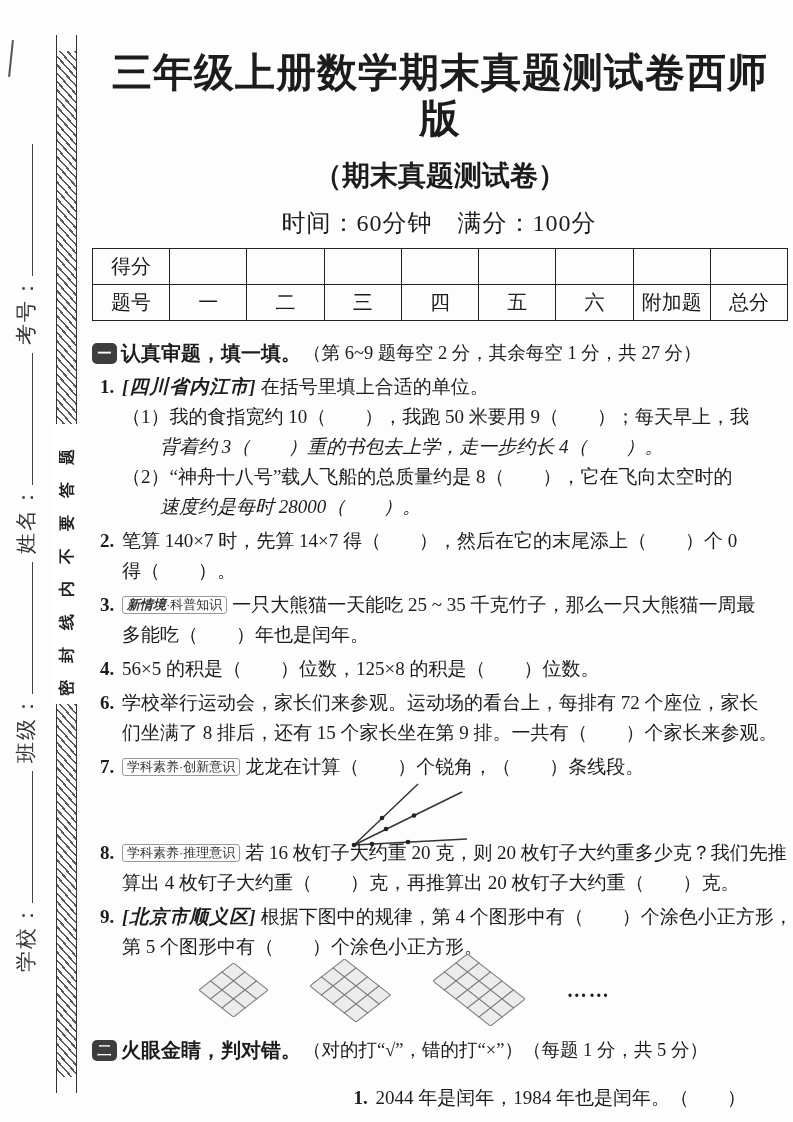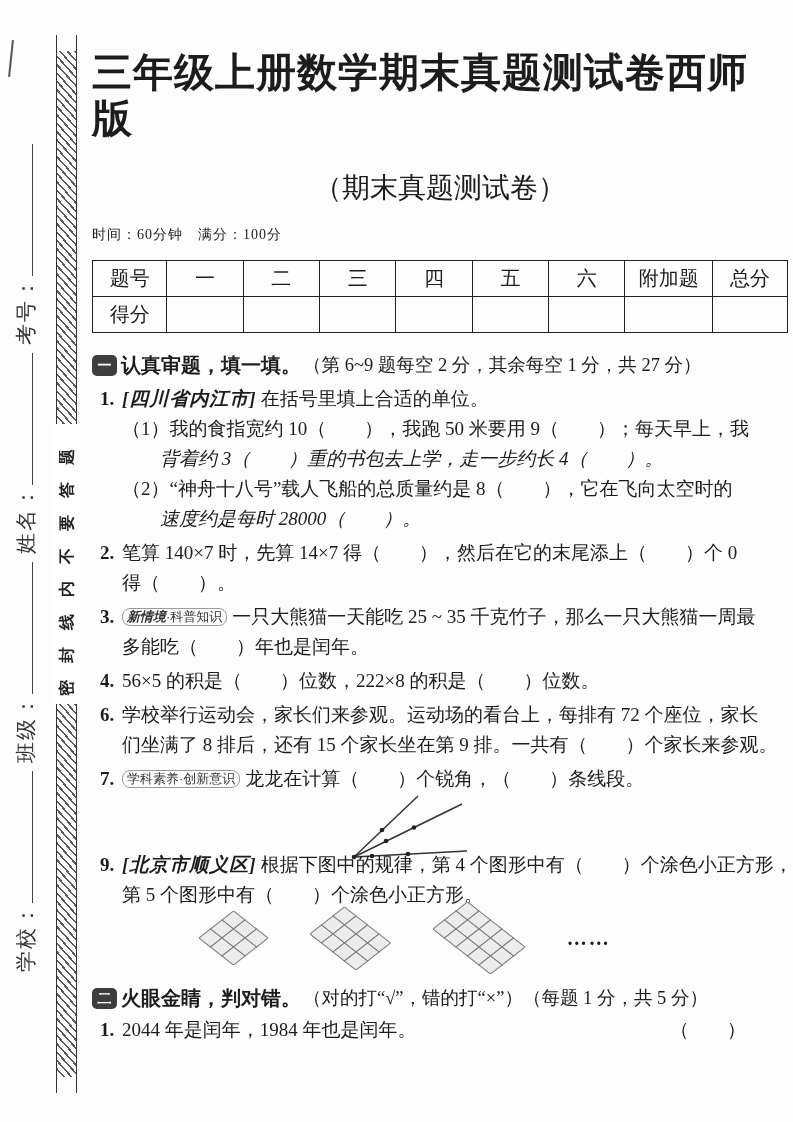--- a/index.html
+++ b/index.html
@@ -29,23 +29,23 @@
   }
   .seal-text{
     position:absolute;top:50%;left:50%;
     transform:translate(-50%,-50%) rotate(-90deg);
     white-space:nowrap;background:#fff;padding:4px 8px;
     font-size:16px;letter-spacing:17px;color:#222;font-weight:bold;
   }
 
   
   .content{margin-left:92px;margin-right:5px;padding-top:50px;}
-  .title{font-size:40px;font-weight:bold;line-height:46px;margin:0;letter-spacing:1px;}
-  .subtitle{font-size:28px;font-weight:normal;text-align:center;margin-top:30px;line-height:32px;}
-  .meta{font-size:14px;text-align:left;margin-top:18px;line-height:26px;padding-right:2px;letter-spacing:1px;}
+  .title{font-size:40px;font-weight:bold;text-align:center;line-height:46px;margin:0;letter-spacing:1px;}
+  .subtitle{font-size:28px;font-weight:bold;text-align:center;margin-top:18px;line-height:32px;}
+  .meta{font-size:24px;text-align:center;margin-top:18px;line-height:26px;padding-right:2px;letter-spacing:1px;}
 
   table.score{border-collapse:collapse;width:100%;margin-top:12px;table-layout:fixed;}
   table.score td{border:1.6px solid #222;height:35px;text-align:center;font-size:20px;padding:0;}
   td.w-label{width:10.5%;} td.w-num{width:10.8%;} td.w-extra{width:12.4%;} td.w-total{width:10.6%;}
 
   .sec-head{display:flex;align-items:center;margin-top:17px;line-height:30px;}
   .sec-badge{
     flex:0 0 auto;width:25px;height:21px;background:#3d3d3d;color:#fff;border-radius:5px;
     display:inline-flex;align-items:center;justify-content:center;
     font-family:"Liberation Sans","DejaVu Sans",sans-serif;font-size:14px;font-weight:bold;margin-right:4px;
@@ -53,34 +53,34 @@
   .sec-title{font-family:"Liberation Sans","DejaVu Sans",sans-serif;font-weight:bold;font-size:20px;}
   .sec-note{font-size:18.5px;margin-left:2px;white-space:nowrap;}
 
   .qwrap{font-size:19px;}
   .q{padding-left:30px;margin-top:4px;}
   .ql{line-height:30px;white-space:nowrap;}
   .qnum{display:inline-block;width:30px;margin-left:-30px;padding-left:8px;box-sizing:border-box;font-weight:bold;}
   .ql.cont{padding-left:38px;font-style:italic;}
   .src-tag{font-weight:bold;font-style:italic;letter-spacing:1px;margin-right:4px;}
   .tag-box{
-    display:inline-block;border:1px solid #9a9a9a;border-radius:8px;
+    display:inline-block;border:1px solid #9a9a9a;border-radius:3px;
     font-size:13px;line-height:16px;padding:0 4px;vertical-align:2px;margin-right:5px;color:#333;
     font-family:"Liberation Sans","DejaVu Sans",sans-serif;
   }
   .tag-box em{font-weight:bold;font-style:italic;}
 
   .fig-angle{height:52px;display:flex;justify-content:center;padding-right:60px;}
   .fig-angle svg{display:block;}
 
   .pattern-row{display:flex;align-items:center;justify-content:center;gap:42px;height:56px;padding-right:70px;}
   .diamond-fig path{fill:#ececec;stroke:#7d7d7d;stroke-width:1.3;}
   .pattern-dots{font-weight:bold;font-size:20px;letter-spacing:2px;}
 
-  .judge-row{display:flex;justify-content:space-between;line-height:30px;margin-top:2px;padding-left:30px;padding-right:42px;}
+  .judge-row{display:flex;justify-content:flex-end;line-height:30px;margin-top:18px;padding-left:30px;padding-right:42px;}
 </style>
 </head>
 <body>
 
 <div class="page">
 
   <div class="corner-tick"></div>
 
   <div class="side-labels">
     <span class="side-field">
@@ -107,41 +107,41 @@
 
   <div class="content">
 
     <h1 class="title">三年级上册数学期末真题测试卷西师版</h1>
     <div class="subtitle">（期末真题测试卷）</div>
     <div class="meta">时间：60分钟　满分：100分</div>
 
     <table class="score">
       <tbody>
           <tr>
+        <td>得分</td>
+        <td></td>
+        <td></td>
+        <td></td>
+        <td></td>
+        <td></td>
+        <td></td>
+        <td></td>
+        <td></td>
+      </tr>
+      <tr>
         <td class="w-label">题号</td>
         <td class="w-num">一</td>
         <td class="w-num">二</td>
         <td class="w-num">三</td>
         <td class="w-num">四</td>
         <td class="w-num">五</td>
         <td class="w-num">六</td>
         <td class="w-extra">附加题</td>
         <td class="w-total">总分</td>
       </tr>
-      <tr>
-        <td>得分</td>
-        <td></td>
-        <td></td>
-        <td></td>
-        <td></td>
-        <td></td>
-        <td></td>
-        <td></td>
-        <td></td>
-      </tr>
     </tbody>
       </table>
 
     <div class="sec-head">
       <span class="sec-badge">一</span>
       <span class="sec-title">认真审题，填一填。</span>
       <span class="sec-note">（第 6~9 题每空 2 分，其余每空 1 分，共 27 分）</span>
     </div>
 
     <div class="qwrap">
@@ -165,21 +165,21 @@
 
       <div class="q">
         <div class="ql">
           <span class="qnum">3.</span><span class="tag-box"><em>新情境</em><span>·科普知识</span></span><span>一只大熊猫一天能吃 25 ~ 35 千克竹子，那么一只大熊猫一周最</span>
         </div>
         <div class="ql">多能吃（　　）年也是闰年。</div>
       </div>
 
       <div class="q">
         <div class="ql">
-          <span class="qnum">4.</span><span>56×5 的积是（　　）位数，222×8 的积是（　　）位数。</span>
+          <span class="qnum">4.</span><span>56×5 的积是（　　）位数，125×8 的积是（　　）位数。</span>
         </div>
       </div>
 
 
       <div class="q">
         <div class="ql">
           <span class="qnum">6.</span><span>学校举行运动会，家长们来参观。运动场的看台上，每排有 72 个座位，家长</span>
         </div>
         <div class="ql">们坐满了 8 排后，还有 15 个家长坐在第 9 排。一共有（　　）个家长来参观。</div>
       </div>
@@ -197,20 +197,26 @@
           <line x1="6" y1="63" x2="119" y2="57" stroke="#333" stroke-width="1.5"></line>
           <circle cx="6" cy="63" r="2.3" fill="#222"></circle>
           <circle cx="34" cy="36" r="2.3" fill="#222"></circle>
           <circle cx="38" cy="47" r="2.3" fill="#222"></circle>
           <circle cx="66" cy="33.5" r="2.3" fill="#222"></circle>
           <circle cx="24" cy="62" r="2.3" fill="#222"></circle>
           <circle cx="60" cy="60" r="2.3" fill="#222"></circle>
         </svg>
       </div>
 
+      <div class="q">
+        <div class="ql">
+          <span class="qnum">8.</span><span class="tag-box">学科素养·推理意识</span><span>若 16 枚钉子大约重 20 克，则 20 枚钉子大约重多少克？我们先推</span>
+        </div>
+        <div class="ql">算出 4 枚钉子大约重（　　）克，再推算出 20 枚钉子大约重（　　）克。</div>
+      </div>
 
       <div class="q">
         <div class="ql">
           <span class="qnum">9.</span><span class="src-tag">[北京市顺义区]</span><span>根据下图中的规律，第 4 个图形中有（　　）个涂色小正方形，</span>
         </div>
         <div class="ql">第 5 个图形中有（　　）个涂色小正方形。</div>
       </div>
 
       <div class="pattern-row">
         <span class="pattern-figs" style="display:flex;gap:42px;align-items:center;">

